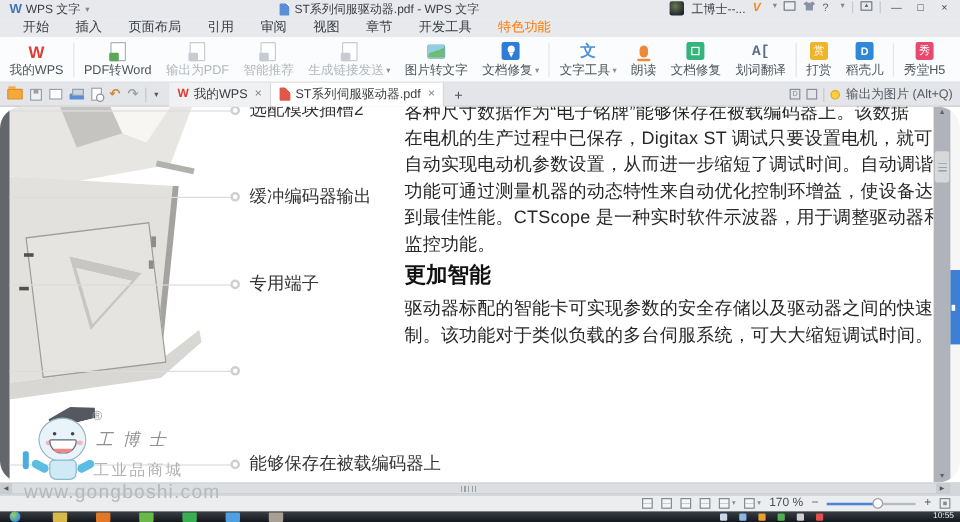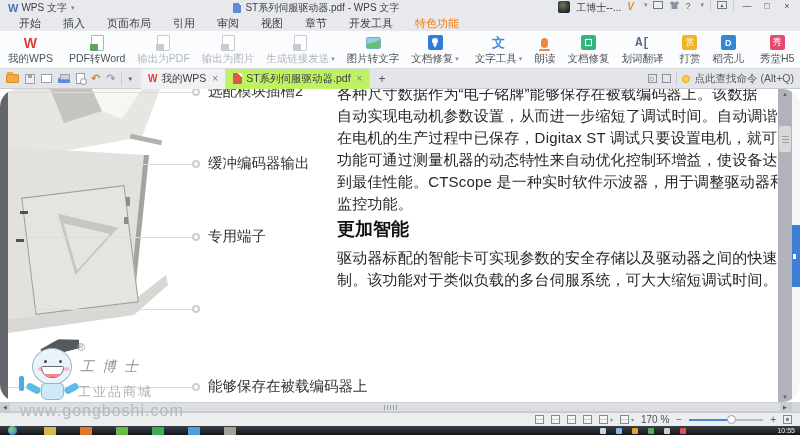--- a/index.html
+++ b/index.html
@@ -75,21 +75,21 @@
   .qi-exp { width:11px; height:9px; background:#fff; border:1px solid #9aa0ab; }
   .qi-print { width:12px; height:5px; background:#5b8ed6; border-radius:1px; position:relative; margin-top:4px; }
   .qi-print:before { content:""; position:absolute; left:2px; top:-4px; width:8px; height:4px; background:#c8d4e8; border:1px solid #9aa0ab; }
   .qi-prev { width:9px; height:11px; background:#fff; border:1px solid #9aa0ab; position:relative; }
   .qi-prev:after { content:""; position:absolute; right:-3px; bottom:-2px; width:5px; height:5px; border:1.5px solid #8a90a0; border-radius:50%; background:#fff; }
   .qi-undo { color:#c8873f; font-size:11px; font-weight:bold; }
   .qi-redo { color:#9aa0ab; font-size:11px; font-weight:bold; }
   .q-sep { width:1px; height:12px; background:#c5c8cd; }
   .q-custom { position:relative; color:#555; font-size:7px; padding-right:3px; }
   .dtab { height:20px; display:flex; align-items:center; gap:4px; padding:0 7px; background:#f0f1f3; border-right:1px solid #d5d8dc; color:#3a3d42; }
-  .dtab.active { background:#bef264; }
+  .dtab.active { background:#ffffff; }
   .dtab .w { color:#e03c31; font-weight:bold; font-size:10px; }
   .dtab .pdf { width:9px; height:11px; border-radius:1px; background:linear-gradient(225deg,#fff 0 3px,#e2574c 3px); }
   .dtab .x { color:#7a7f87; font-size:10px; margin-left:2px; }
   .newtab { padding:0 8px; color:#4e535a; font-size:12px; }
   .tb-spacer { flex:1; }
   .hint { display:flex; align-items:center; gap:5px; padding-right:6px; color:#555a61; font-size:10.5px; }
   .mini { width:9px; height:9px; border:1px solid #8a8f98; font-size:6px; color:#8a8f98; display:flex; align-items:center; justify-content:center; }
   .bulb { width:8px; height:8px; background:#ffcf3f; border:1px solid #e0a81e; border-radius:50%; }
 
   
@@ -248,21 +248,21 @@
           <span>输出为PDF</span>
         </span>
     </div>
     <div class="rbtn disabled">
       <span class="ric">
           <span class="ic-page gray">
             <i class="badge"></i>
           </span>
         </span>
       <span class="rlab">
-          <span>输出为图片</span>
+          <span>智能推荐</span>
         </span>
     </div>
     <div class="rbtn disabled">
       <span class="ric">
           <span class="ic-page gray">
             <i class="badge"></i>
           </span>
         </span>
       <span class="rlab">
           <span>生成链接发送</span>
@@ -372,21 +372,21 @@
       <span>ST系列伺服驱动器.pdf</span>
       <span class="x">×</span>
     </div>
     <span class="newtab">+</span>
     <span class="tb-spacer"></span>
     <div class="hint">
       <span class="mini">D</span>
       <span class="mini"></span>
       <span class="q-sep"></span>
       <span class="bulb"></span>
-      <span>点此查找命令 (Alt+Q)</span>
+      <span>输出为图片 (Alt+Q)</span>
     </div>
   </div>
 
   <div id="docarea">
     <div class="leftstrip"></div>
 
     <div id="device">
       <div class="shape s-cap"></div>
       <div class="shape s-capd"></div>
       <div class="shape s-capw"></div>
@@ -418,22 +418,22 @@
 
     <div class="cline" style="top:220px"></div>
     <div class="cdot" style="top:216px"></div>
 
     <div class="cline" style="top:298px"></div>
     <div class="cdot" style="top:294px"></div>
     <div class="clab" style="top:288px">能够保存在被载编码器上</div>
 
     <div id="tcol">
       <div class="tline">各种尺寸数据作为“电子铭牌”能够保存在被载编码器上。该数据</div>
+      <div class="tline">在电机的生产过程中已保存，Digitax ST 调试只要设置电机，就可</div>
       <div class="tline">自动实现电动机参数设置，从而进一步缩短了调试时间。自动调谐</div>
-      <div class="tline">在电机的生产过程中已保存，Digitax ST 调试只要设置电机，就可</div>
       <div class="tline">功能可通过测量机器的动态特性来自动优化控制环增益，使设备达</div>
       <div class="tline">到最佳性能。CTScope 是一种实时软件示波器，用于调整驱动器和</div>
       <div class="tline">监控功能。</div>
       <div id="theading">更加智能</div>
       <div class="tline">驱动器标配的智能卡可实现参数的安全存储以及驱动器之间的快速复</div>
       <div class="tline">制。该功能对于类似负载的多台伺服系统，可大大缩短调试时间。</div>
     </div>
 
     <div id="vscroll">
       <div class="vs-arrow" style="top:0">▲</div>

